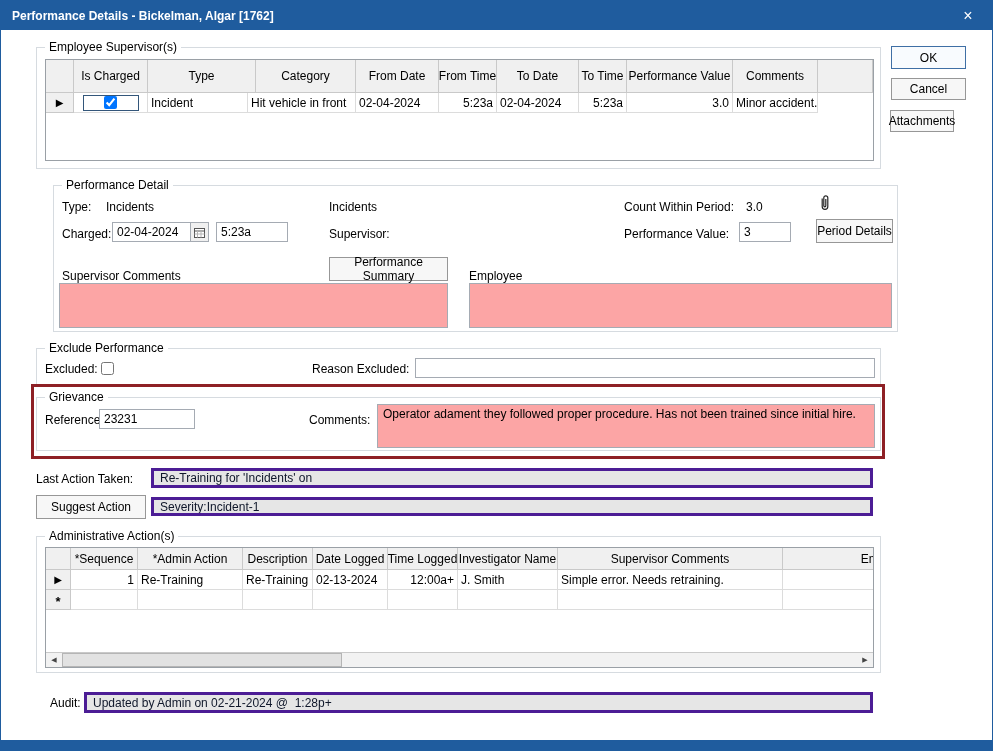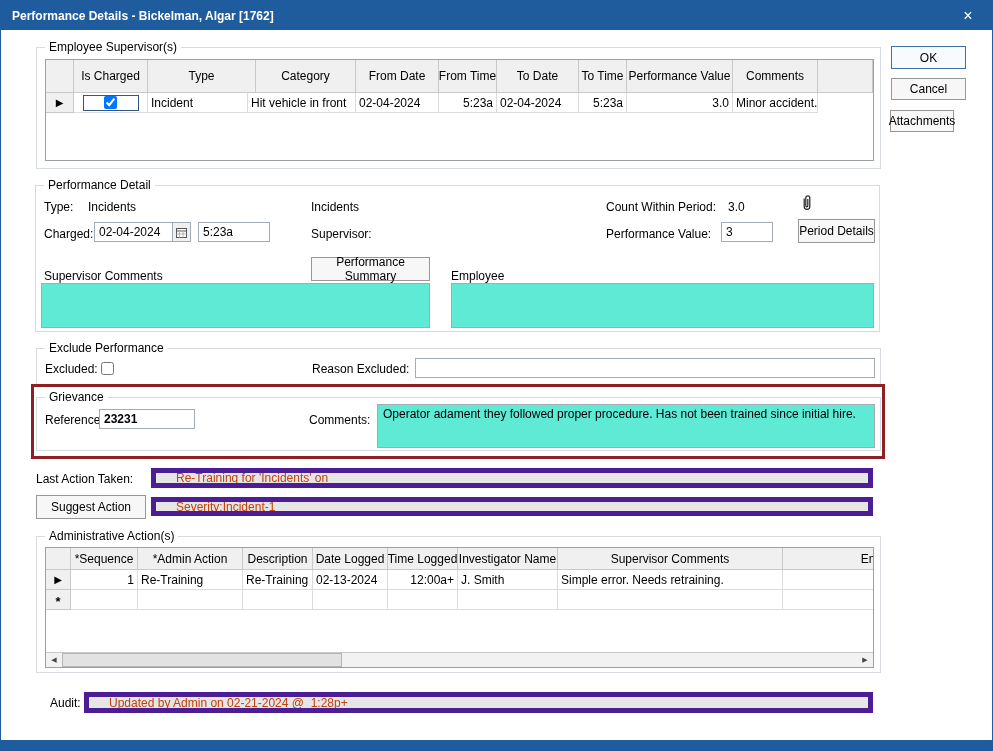--- a/index.html
+++ b/index.html
@@ -7,22 +7,22 @@
   .dialog{position:relative;width:993px;height:751px;background:#fff;border:1px solid #1f5c9e;overflow:hidden}
   .titlebar{position:absolute;left:0;top:0;right:0;height:29px;background:#1f5c9e;color:#fff;display:flex;align-items:center}
   .titlebar-title{margin-left:11px;font-weight:bold;font-size:12px}
   .close-btn{position:absolute;top:0;right:6px;width:36px;height:29px;display:flex;align-items:center;justify-content:center;font-size:16px;color:#fff;cursor:pointer}
   .bottomband{position:absolute;left:0;bottom:0;width:100%;height:10px;background:#1f5c9e}
   .groupbox{position:absolute;border:1px solid #d6dbe0;background:#fff}
   .grouplabel{position:absolute;top:-8px;left:8px;background:#fff;padding:0 4px;white-space:nowrap}
   .lbl{position:absolute;white-space:nowrap}
   .b{font-weight:normal}
   .txt{position:absolute;border:1px solid #a5abb3;background:#fff;font:12px "Liberation Sans",sans-serif;padding:0 4px;color:#000}
-  .ta{position:absolute;border:1px solid #a5abb3;background:#5eead4;font:12px "Liberation Sans",sans-serif;padding:2px 5px;resize:none;overflow:hidden}
-  .ro{position:absolute;background:#e6e6e6;border:5px solid #4c1d95;padding:1px 20px;white-space:pre;overflow:hidden;display:flex;align-items:center;color:#c2410c}
+  .ta{position:absolute;border:1px solid #a5abb3;background:#fca5a5;font:12px "Liberation Sans",sans-serif;padding:2px 5px;resize:none;overflow:hidden}
+  .ro{position:absolute;background:#e6e6e6;border:3px solid #4c1d95;padding:1px 6px;white-space:pre;overflow:hidden;display:flex;align-items:center;color:#0f172a}
   .btn{position:absolute;background:#f7f7f7;border:1px solid #979797;font:12px "Liberation Sans",sans-serif;display:flex;align-items:center;justify-content:center;cursor:pointer;color:#000}
   .btn.default{border-color:#3f6fa5;background:#f8fbfe}
   .grid{position:absolute;background:#fff;border:1px solid #9aa0a6;overflow:hidden}
   .grow{display:flex;width:100%}
   .gh{background:#f0f0f0;border-right:1px solid #c9c9c9;border-bottom:1px solid #c9c9c9;display:flex;align-items:center;justify-content:center;white-space:nowrap;overflow:hidden;padding:8px 1px;flex:0 0 auto}
   .gc{border-right:1px solid #dcdcdc;border-bottom:1px solid #dcdcdc;display:flex;align-items:center;white-space:nowrap;overflow:hidden;padding:0 3px;background:#fff;flex:0 0 auto}
   .gsel{background:#f0f0f0;border-right:1px solid #c9c9c9;border-bottom:1px solid #c9c9c9;display:flex;align-items:center;justify-content:center;flex:0 0 auto}
   .right{justify-content:flex-end}
   .fill{flex:1 1 auto}
   .tg-sel{width:28px}.tg-c1{width:74px}.tg-c2{width:100px}.tg-c3{width:108px}.tg-c4{width:83px}.tg-c5{width:58px}.tg-c6{width:82px}.tg-c7{width:48px}.tg-c8{width:106px}.tg-c9{width:85px}
@@ -83,21 +83,21 @@
         <div class="gc tg-c8 right">3.0</div>
         <div class="gc tg-c9">Minor accident.</div>
       </div>
     </div>
   </div>
 
   <button class="btn default" style="left:890px;top:45px;width:75px;height:23px">OK</button>
   <button class="btn" style="left:890px;top:77px;width:75px;height:22px">Cancel</button>
   <button class="btn" style="left:889px;top:109px;width:64px;height:22px">Attachments</button>
 
-  <div class="groupbox" style="left:34px;top:184px;width:845px;height:147px">
+  <div class="groupbox" style="left:52px;top:184px;width:845px;height:147px">
     <span class="grouplabel">Performance Detail</span>
 
     <span class="lbl" style="left:8px;top:14px">Type:</span>
     <span class="lbl b" style="left:52px;top:14px">Incidents</span>
     <span class="lbl b" style="left:275px;top:14px">Incidents</span>
     <span class="lbl" style="left:570px;top:14px">Count Within Period:</span>
     <span class="lbl b" style="left:692px;top:14px">3.0</span>
     <span class="lbl" style="left:764px;top:8px">
       <svg width="14" height="18" viewBox="0 0 14 18">
           <path d="M4.2 4.5 v8 a2.8 2.8 0 0 0 5.6 0 V3.8 a2 2 0 0 0 -4 0 v8 a1 1 0 0 0 2 0 V5" fill="none" stroke="#222" stroke-width="1.2"></path>
@@ -138,21 +138,21 @@
     <span class="lbl" style="left:8px;top:13px">Excluded:</span>
     <input type="checkbox" class="cbx" style="position: absolute; left: 64px; top: 13px;">
     <span class="lbl" style="left:275px;top:13px">Reason Excluded:</span>
     <input class="txt" style="left: 378px; top: 9px; width: 460px; height: 20px;" value="">
   </div>
 
   <div class="highlight" style="left:30px;top:383px;width:854px;height:75px"></div>
   <div class="groupbox" style="left:35px;top:396px;width:845px;height:54px">
     <span class="grouplabel">Grievance</span>
     <span class="lbl" style="left:8px;top:15px">Reference:</span>
-    <input class="txt" style="left: 62px; top: 11px; width: 96px; height: 20px; font-weight: bold;" value="23231">
+    <input class="txt" style="left: 62px; top: 11px; width: 96px; height: 20px;" value="23231">
     <span class="lbl" style="left:272px;top:15px">Comments:</span>
     <textarea class="ta" style="left: 340px; top: 6px; width: 498px; height: 44px;">Operator adament they followed proper procedure. Has not been trained since initial hire.</textarea>
   </div>
 
   <span class="lbl" style="left:35px;top:471px">Last Action Taken:</span>
   <div class="ro" style="left:150px;top:467px;width:722px;height:20px">Re-Training for 'Incidents' on</div>
   <button class="btn" style="left:35px;top:494px;width:110px;height:24px">Suggest Action</button>
   <div class="ro" style="left:150px;top:496px;width:722px;height:19px">Severity:Incident-1</div>
 
   <div class="groupbox" style="left:35px;top:535px;width:845px;height:137px">

